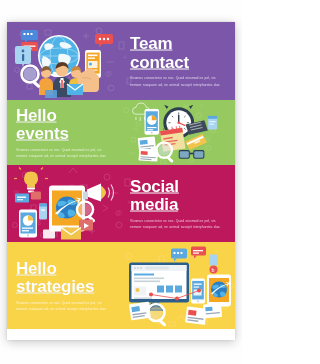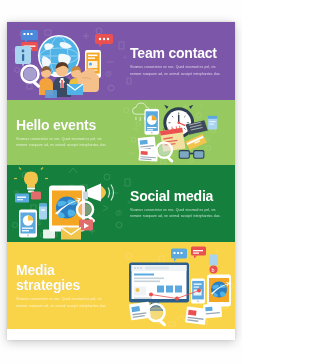--- a/index.html
+++ b/index.html
@@ -31,23 +31,24 @@
     position:absolute;inset:0;opacity:.13;pointer-events:none;
   }
 
   .txtblock{
     position:absolute;top:50%;transform:translateY(-50%);
     width:96px;
   }
   .txt-right{right:9px;}
   .txt-left{left:9px;}
   .head{
-    color:#ffffff;font-weight:bold;font-size:14px;line-height:1.1;
+    color:#ffffff;font-weight:bold;font-size:17px;line-height:1.1;
     margin:0 0 3px 0;letter-spacing:-.2px;
     text-shadow:0 0 .4px rgba(0,0,0,.15);
+    text-decoration:underline;
   }
   .body{
     color:rgba(255,255,255,.72);font-size:3.4px;line-height:1.85;
     margin:0;word-spacing:.4px;
   }
   .art{
     position:absolute;top:50%;transform:translateY(-50%);
     width:112px;height:100%;
   }
   .art-left{left:2px;}
@@ -334,21 +335,21 @@
           </g>
         </svg>
       </div>
 
       <div class="txtblock txt-left">
         <h2 class="head">Hello events</h2>
         <p class="body">Vivamus consectetur ex nec. Quod eiusmod ex pel, vis nemore nusquam ad, ne animal suscipit interpharetra duo.</p>
       </div>
     </div>
 
-    <div class="banner b3" style="background:#15803d">
+    <div class="banner b3" style="background:#be185d">
       <svg class="doodles" viewBox="0 0 228 77">
         <g fill="none" stroke="#ffffff" stroke-width="1">
           <circle cx="18" cy="10" r="3"></circle>
             <rect x="44" y="66" width="6" height="5"></rect>
           <circle cx="100" cy="12" r="3"></circle>
             <path d="M62 8 l4 -5 4 5"></path>
           <rect x="24" y="40" width="5" height="5"></rect>
             <circle cx="112" cy="60" r="3"></circle>
           <path d="M82 66 h6 M85 63 v6"></path>
             <rect x="118" y="14" width="5" height="7"></rect>
@@ -595,19 +596,19 @@
           </g>
           <g fill="#E9504F">
             <circle cx="30" cy="52" r="2"></circle>
               <circle cx="56" cy="56" r="2"></circle>
               <circle cx="78" cy="48" r="2"></circle>
           </g>
         </svg>
       </div>
 
       <div class="txtblock txt-left">
-        <h2 class="head">Media strategies</h2>
+        <h2 class="head">Hello strategies</h2>
         <p class="body">Vivamus consectetur ex nec. Quod eiusmod ex pel, vis nemore nusquam ad, ne animal suscipit interpharetra duo.</p>
       </div>
     </div>
 
   </div>
 </div>
 
 </body></html>

